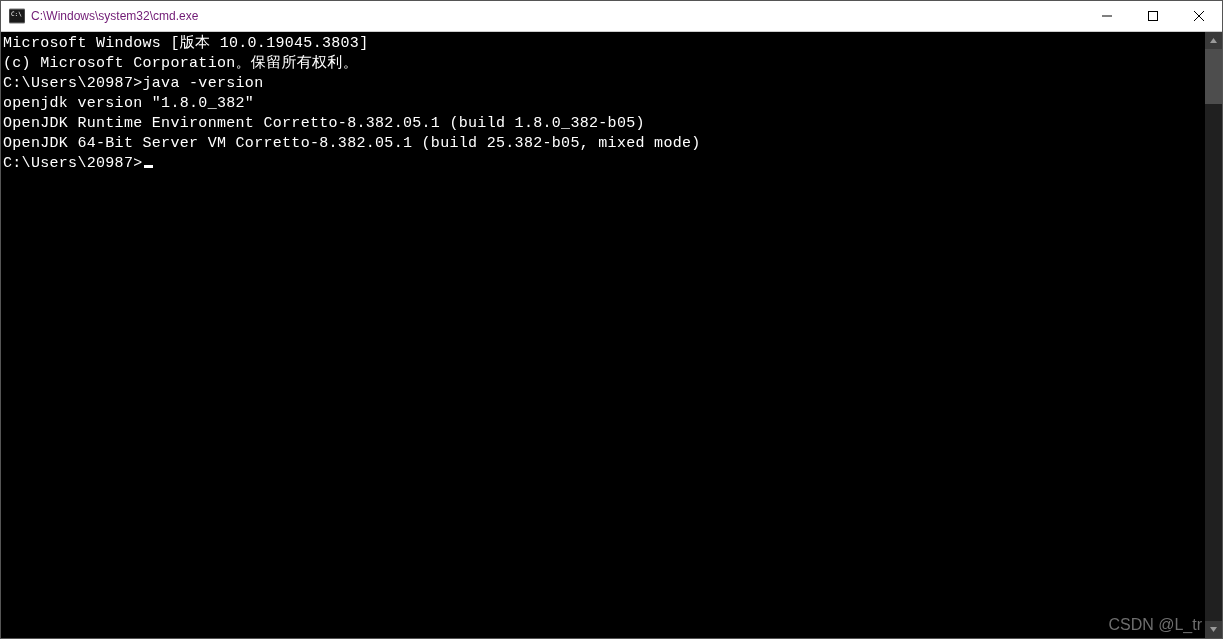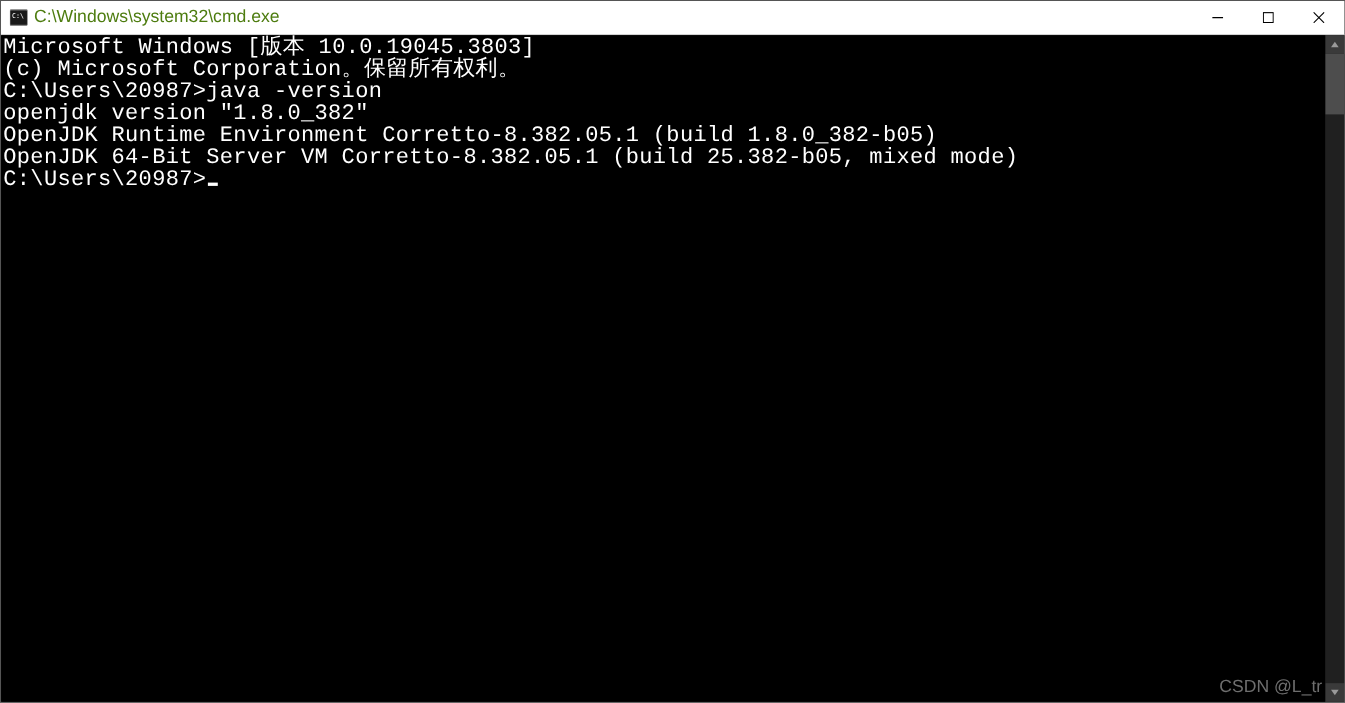--- a/index.html
+++ b/index.html
@@ -29,22 +29,22 @@
   }
   .titlebar .app-icon {
     width: 16px;
     height: 16px;
     margin: 0 6px 0 8px;
     display: flex;
     align-items: center;
     justify-content: center;
   }
   .titlebar .title-text {
-    font-size: 16px;
-    color: #4d7c0f;
+    font-size: 12px;
+    color: #701a75;
     flex: 0 0 auto;
   }
   .titlebar .spacer {
     flex: 1 1 auto;
   }
   .win-controls {
     display: flex;
     height: 100%;
   }
   .win-btn {
@@ -61,21 +61,21 @@
     display: flex;
     background: #000000;
     position: relative;
     min-height: 0;
   }
   .terminal {
     flex: 1 1 auto;
     background: #000000;
     color: #ffffff;
     font-family: "NSimSun", "SimSun", "Consolas", "Courier New", monospace;
-    font-size: 20px;
+    font-size: 15px;
     line-height: 20px;
     white-space: pre;
     padding: 2px 0 0 2px;
     letter-spacing: 0.3px;
     overflow: hidden;
   }
   .terminal .line { white-space: pre; }
   .cursor {
     display: inline-block;
     width: 9px;

